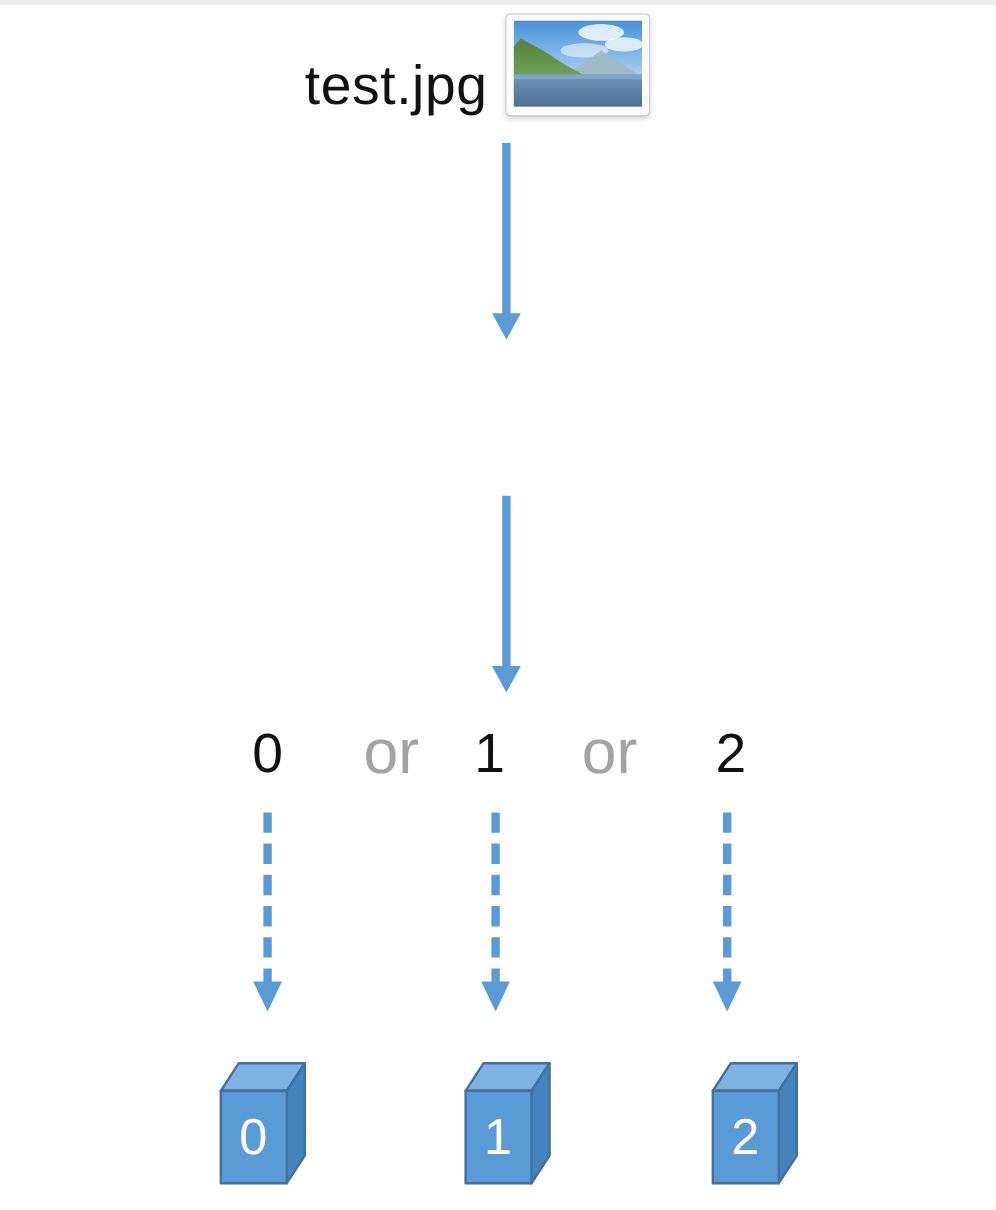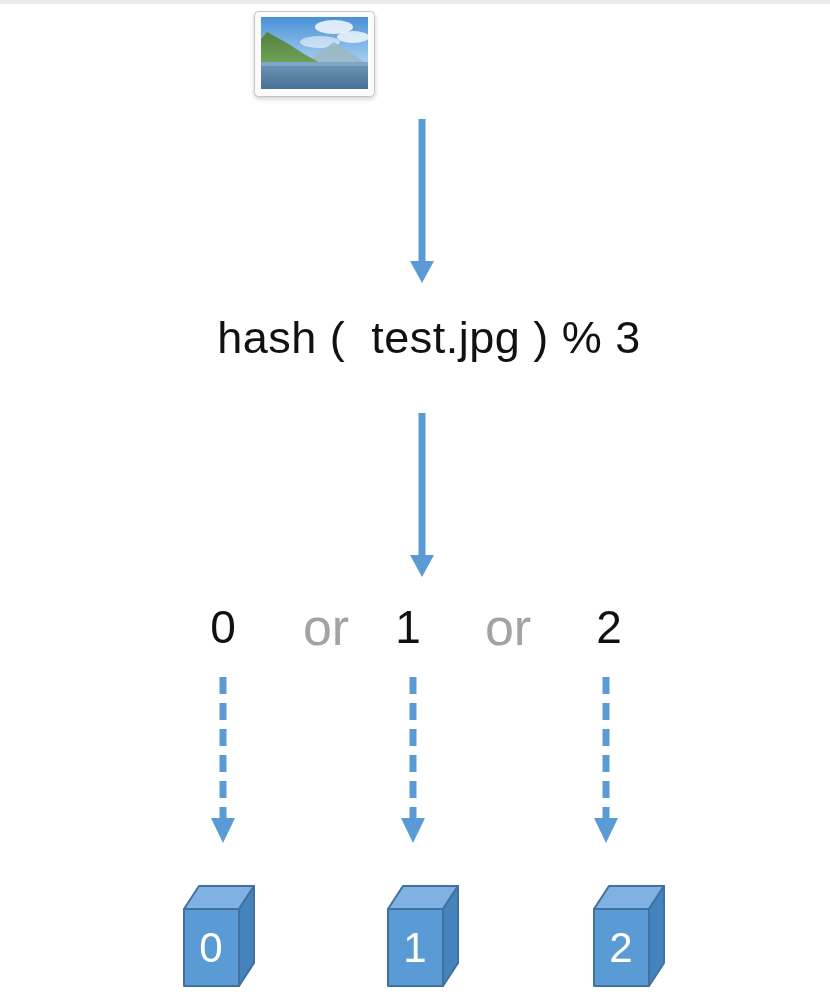--- a/index.html
+++ b/index.html
@@ -74,20 +74,21 @@
   }
 </style>
 </head>
 <body>
 
 <div class="canvas">
 
   <div class="top-edge"></div>
 
   <div class="file-group">
+    <span class="file-label">test.jpg</span>
     <span class="file-icon">
       <svg width="121" height="87" viewBox="0 0 121 87" aria-hidden="true">
         <defs>
           <linearGradient id="skyG" x1="0" y1="0" x2="0" y2="1">
             <stop offset="0" stop-color="#4a90d8"></stop>
             <stop offset="0.75" stop-color="#b9dcf4"></stop>
             <stop offset="1" stop-color="#dceffb"></stop>
           </linearGradient>
           <linearGradient id="hillG" x1="0" y1="0" x2="0" y2="1">
             <stop offset="0" stop-color="#55813f"></stop>
@@ -114,21 +115,20 @@
         </g>
       </svg>
     </span>
   </div>
 
   <svg class="arrow arrow-1" width="26" height="164" viewBox="0 0 26 164">
     <line class="shaft" x1="13" y1="0" x2="13" y2="144"></line>
     <polygon class="head" points="1,142 25,142 13,164"></polygon>
   </svg>
 
-  <div class="hash-label">hash (  test.jpg ) % 3</div>
 
   <svg class="arrow arrow-2" width="26" height="164" viewBox="0 0 26 164">
     <line class="shaft" x1="13" y1="0" x2="13" y2="144"></line>
     <polygon class="head" points="1,142 25,142 13,164"></polygon>
   </svg>
 
   <span class="outcome outcome-0">0</span>
   <span class="or-label or-a">or</span>
   <span class="outcome outcome-1">1</span>
   <span class="or-label or-b">or</span>

